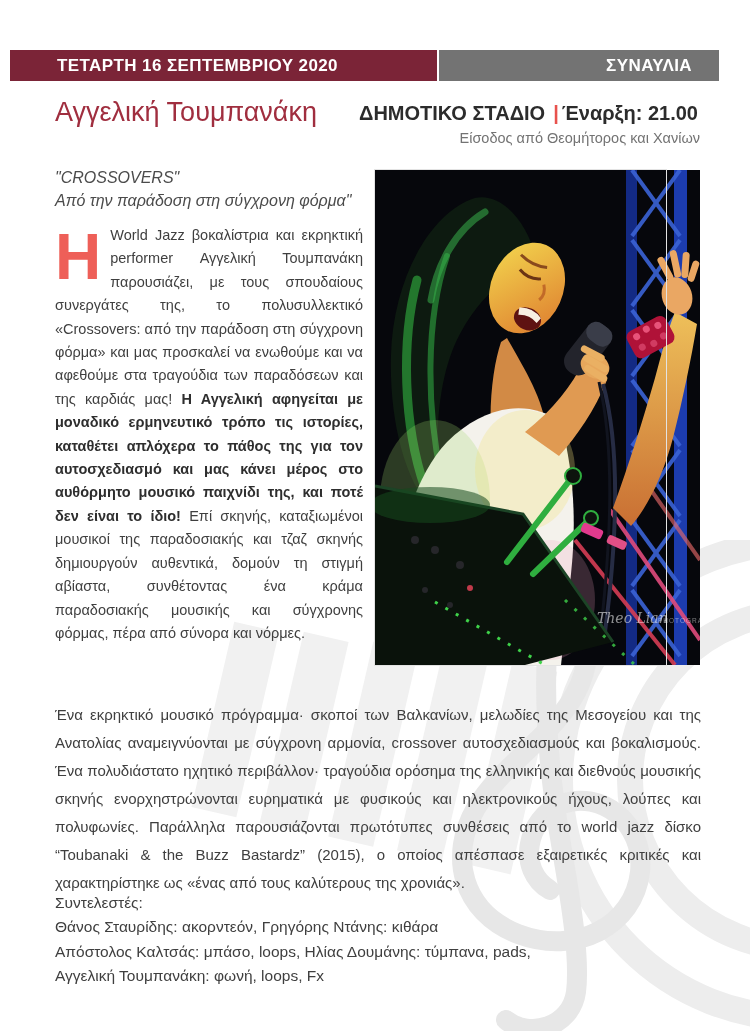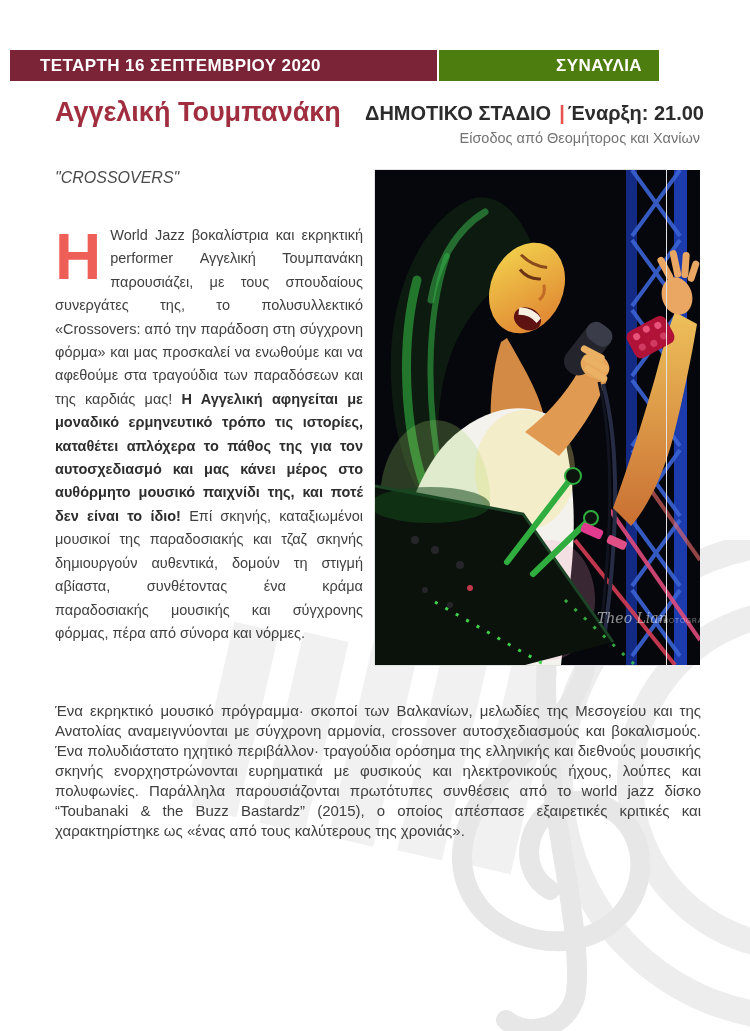--- a/index.html
+++ b/index.html
@@ -5,33 +5,33 @@
   html,body{margin:0;padding:0;background:#fff;}
   .page{
     position:relative;width:750px;height:1031px;background:#ffffff;
     font-family:"Liberation Sans",sans-serif;overflow:hidden;
   }
   .watermark{position:absolute;left:150px;top:540px;z-index:0;}
   .content{position:absolute;inset:0;z-index:1;}
   .date-bar{
     position:absolute;left:10px;top:50px;width:427px;height:31px;
     background:#7b2437;color:#fff;font-weight:bold;font-size:17px;
-    line-height:31px;padding-left:30px;box-sizing:border-box;letter-spacing:.4px;
+    line-height:31px;padding-left:47px;box-sizing:border-box;letter-spacing:.4px;
   }
   .category-bar{
-    position:absolute;left:439px;top:50px;width:220px;height:31px;
-    background:#4d7c0f;color:#fff;font-weight:bold;font-size:17px;
-    line-height:31px;text-align:right;padding-right:17px;box-sizing:border-box;letter-spacing:.4px;
+    position:absolute;left:439px;top:50px;width:280px;height:31px;
+    background:#737373;color:#fff;font-weight:bold;font-size:17px;
+    line-height:31px;text-align:right;padding-right:27px;box-sizing:border-box;letter-spacing:.4px;
   }
   .artist{
     position:absolute;left:55px;top:97px;margin:0;
-    font-size:27px;font-weight:bold;color:#a02e3f;
+    font-size:27px;font-weight:normal;color:#a02e3f;
   }
   .venue-line{
-    position:absolute;right:46px;top:102px;font-size:20px;font-weight:bold;color:#2c2c2c;
+    position:absolute;right:52px;top:102px;font-size:20px;font-weight:bold;color:#2c2c2c;
     white-space:nowrap;
   }
   .venue-line .sep{color:#e8524d;margin:0 3px 0 8px;}
   .entrance{
     position:absolute;right:50px;top:130px;font-size:14.5px;color:#737373;
   }
   .quote{
     position:absolute;left:55px;top:166px;font-size:16px;font-style:italic;
     line-height:23px;color:#4b4b4b;
   }
@@ -43,21 +43,21 @@
     float:left;font-size:64px;line-height:56px;font-weight:bold;color:#ee5f58;
     margin:5px 9px 2px 0;
   }
   .leftcol .bold{font-weight:bold;color:#2e2e2e;}
   .photo{
     position:absolute;left:375px;top:170px;width:291px;height:495px;
     outline:1px solid #e3e3e3;
   }
   .para2{
     position:absolute;left:55px;top:701px;width:646px;
-    font-size:15px;line-height:20px;color:#3f3f3f;text-align:justify;
+    font-size:15px;line-height:28px;color:#3f3f3f;text-align:justify;
   }
   .credits{
     position:absolute;left:55px;top:891px;font-size:15.5px;line-height:24.4px;color:#3f3f3f;
   }
 </style>
 </head>
 <body>
 
 <div class="page">
 
@@ -90,20 +90,21 @@
 
     <h1 class="artist">Αγγελική Τουμπανάκη</h1>
 
     <div class="venue-line">
       <span>ΔΗΜΟΤΙΚΟ ΣΤΑΔΙΟ</span><span class="sep">|</span><span>Έναρξη: 21.00</span>
     </div>
     <div class="entrance">Είσοδος από Θεομήτορος και Χανίων</div>
 
     <div class="quote">
       <div>"CROSSOVERS"</div>
+      <div>Από την παράδοση στη σύγχρονη φόρμα"</div>
     </div>
 
     <div class="leftcol">
       <span class="dropcap">Η</span><span>World Jazz βοκαλίστρια και εκρηκτική performer Αγγελική Τουμπανάκη παρουσιάζει, με τους σπουδαίους συνεργάτες της, το πολυσυλλεκτικό «Crossovers: από την παράδοση στη σύγχρονη φόρμα» και μας προσκαλεί να ενωθούμε και να αφεθούμε στα τραγούδια των παραδόσεων και της καρδιάς μας! </span><span class="bold">Η Αγγελική αφηγείται με μοναδικό ερμηνευτικό τρόπο τις ιστορίες, καταθέτει απλόχερα το πάθος της για τον αυτοσχεδιασμό και μας κάνει μέρος στο αυθόρμητο μουσικό παιχνίδι της, και ποτέ δεν είναι το ίδιο! </span><span>Επί σκηνής, καταξιωμένοι μουσικοί της παραδοσιακής και τζαζ σκηνής δημιουργούν αυθεντικά, δομούν τη στιγμή αβίαστα, συνθέτοντας ένα κράμα παραδοσιακής μουσικής και σύγχρονης φόρμας, πέρα από σύνορα και νόρμες.</span>
     </div>
 
     <div class="photo">
       <svg width="325" height="495" viewBox="0 0 325 495">
         <defs>
           <linearGradient id="faceg" x1="0" y1="0" x2="1" y2="1">
@@ -232,15 +233,21 @@
           <path d="M 190 430 L 260 495" stroke-dasharray="3 10" opacity="0.8"></path>
         </g>
 
         <text x="222" y="453" font-family="DejaVu Serif, serif" font-style="italic" font-size="14" fill="rgba(255,255,255,0.55)">Theo Lian</text>
         <text x="283" y="453" font-family="Liberation Sans, sans-serif" font-size="6.5" letter-spacing="1" fill="rgba(255,255,255,0.45)">PHOTOGRAPHY</text>
       </svg>
     </div>
 
     <div class="para2">Ένα εκρηκτικό μουσικό πρόγραμμα· σκοποί των Βαλκανίων, μελωδίες της Μεσογείου και της Ανατολίας αναμειγνύονται με σύγχρονη αρμονία, crossover αυτοσχεδιασμούς και βοκαλισμούς. Ένα πολυδιάστατο ηχητικό περιβάλλον· τραγούδια ορόσημα της ελληνικής και διεθνούς μουσικής σκηνής ενορχηστρώνονται ευρηματικά με φυσικούς και ηλεκτρονικούς ήχους, λούπες και πολυφωνίες. Παράλληλα παρουσιάζονται πρωτότυπες συνθέσεις από το world jazz δίσκο “Toubanaki &amp; the Buzz Bastardz” (2015), ο οποίος απέσπασε εξαιρετικές κριτικές και χαρακτηρίστηκε ως «ένας από τους καλύτερους της χρονιάς».</div>
 
+    <div class="credits">
+      <div>Συντελεστές:</div>
+      <div>Θάνος Σταυρίδης: ακορντεόν, Γρηγόρης Ντάνης: κιθάρα</div>
+      <div>Απόστολος Καλτσάς: μπάσο, loops, Ηλίας Δουμάνης: τύμπανα, pads,</div>
+      <div>Αγγελική Τουμπανάκη: φωνή, loops, Fx</div>
+    </div>
 
   </div>
 </div>
 
 </body></html>

